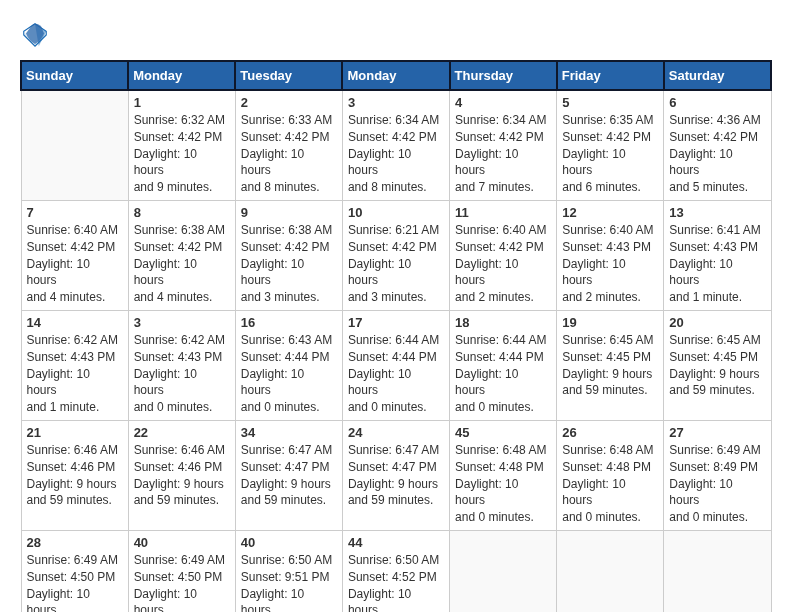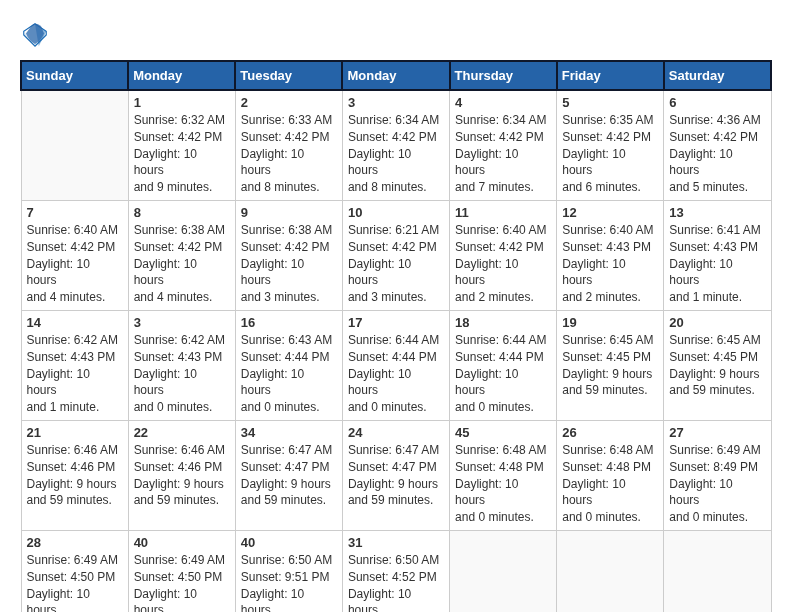--- a/index.html
+++ b/index.html
@@ -391,21 +391,21 @@
         <td>
           <span class="day-number">40</span>
           <div class="cell-content">
             <div>Sunrise: 6:50 AM</div>
             <div>Sunset: 9:51 PM</div>
             <div>Daylight: 10 hours</div>
             <div>and 1 minute.</div>
           </div>
         </td>
         <td>
-          <span class="day-number">31</span>
+          <span class="day-number">44</span>
           <div class="cell-content">
             <div>Sunrise: 6:50 AM</div>
             <div>Sunset: 4:52 PM</div>
             <div>Daylight: 10 hours</div>
             <div>and 1 minute.</div>
           </div>
         </td>
         <td class="empty-cell"></td>
         <td class="empty-cell"></td>
         <td class="empty-cell"></td>

